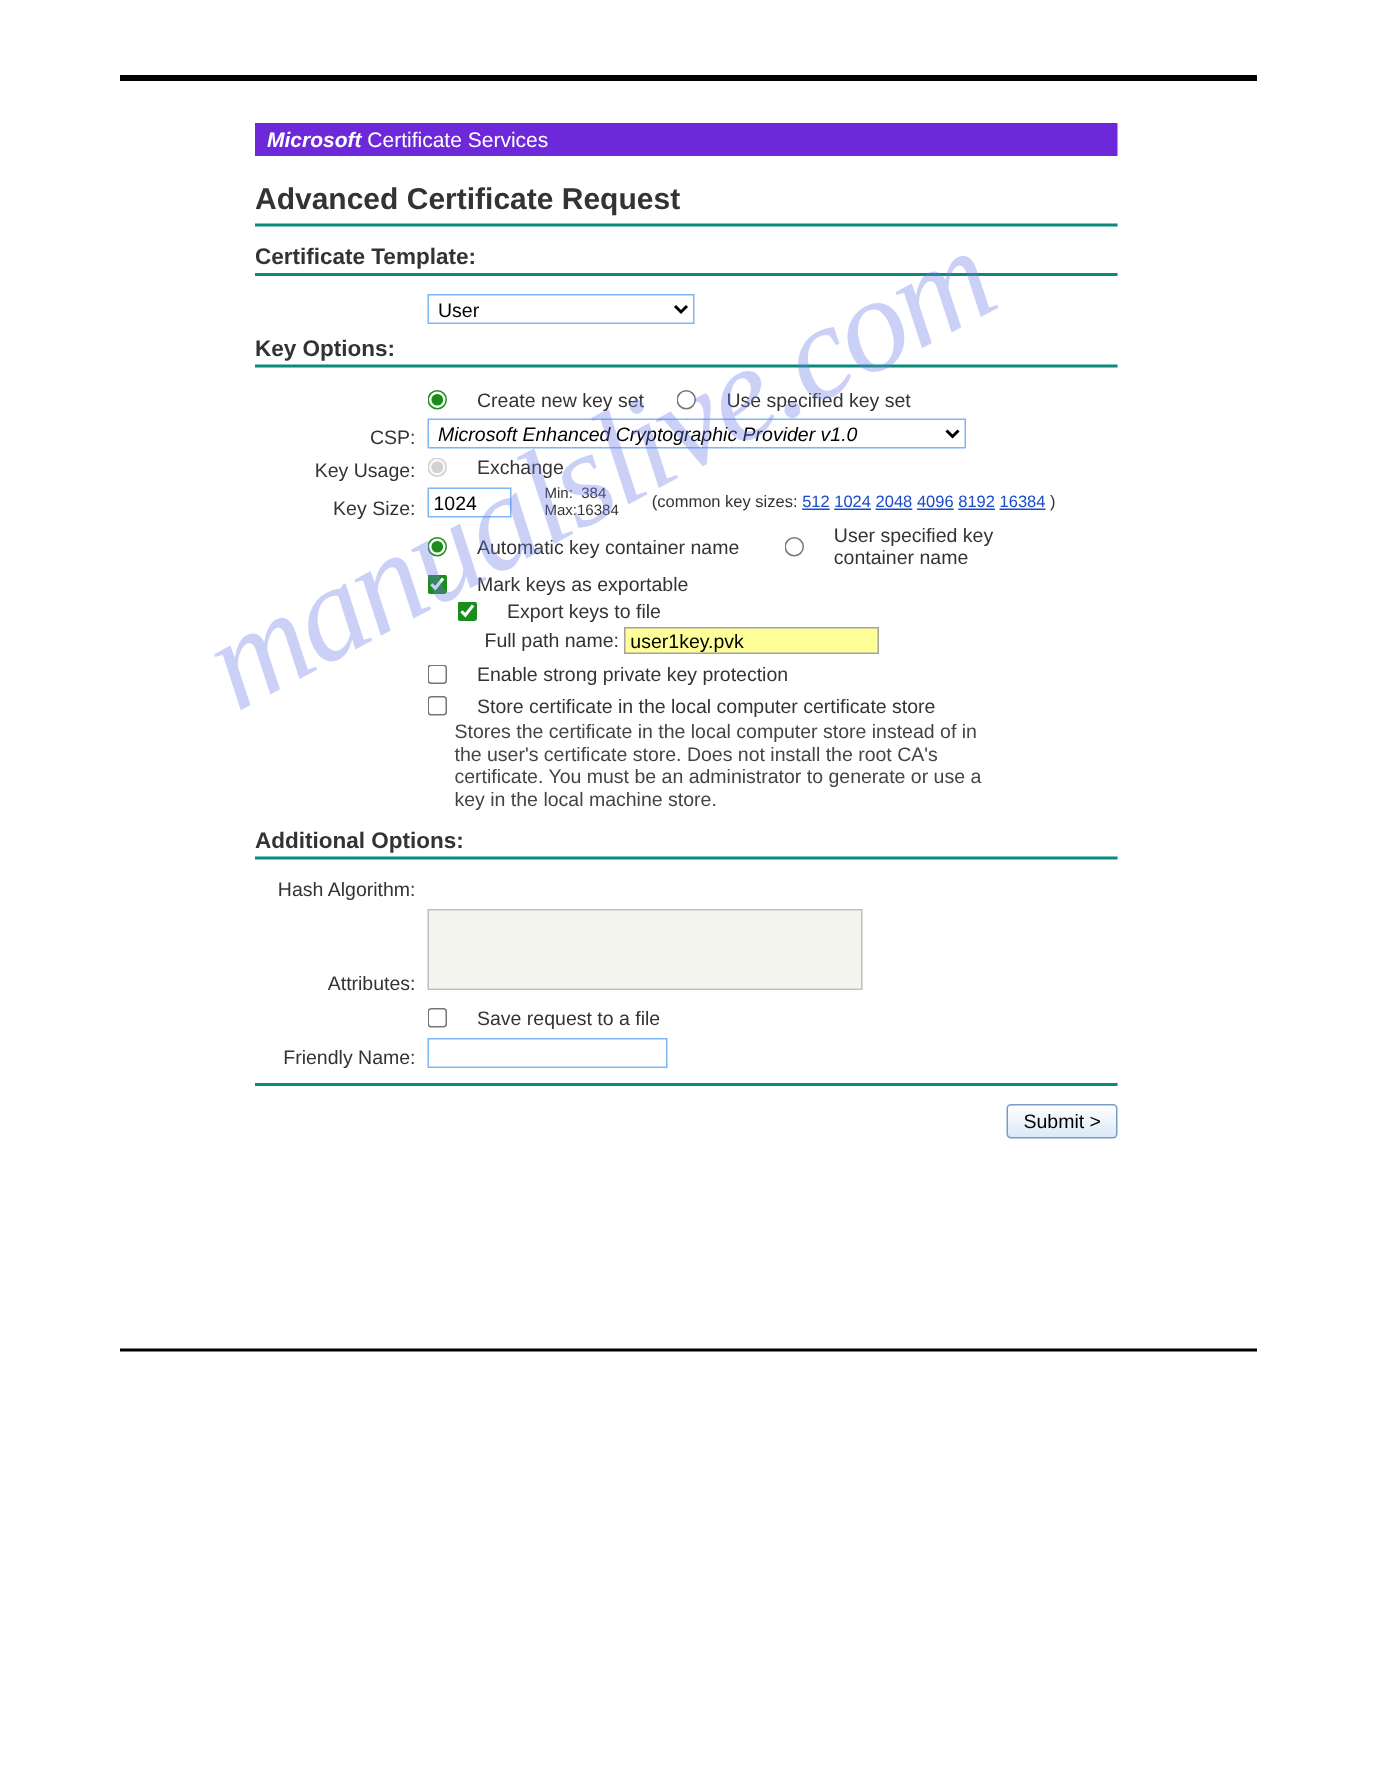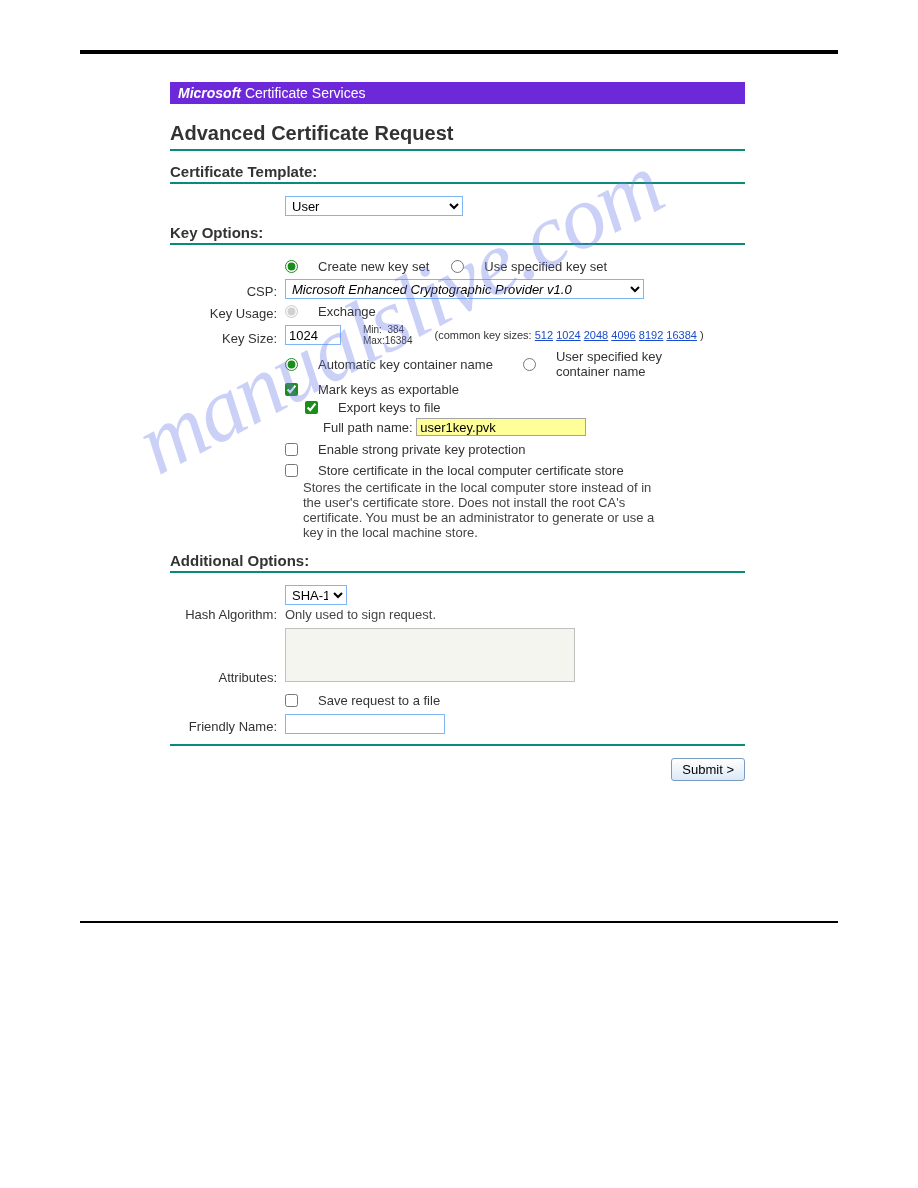--- a/index.html
+++ b/index.html
@@ -174,24 +174,20 @@
         <div class="italic-note" style="margin-left:18px; max-width:360px;">Stores the certificate in the local computer store instead of in the user's certificate store. Does not install the root CA's certificate. You must be an administrator to generate or use a key in the local machine store.</div>
       </div>
     </div>
 
     <div class="section-title" style="margin-top:12px;">Additional Options:</div>
     <hr class="teal-hr">
 
 
     <div class="form-row">
       <div class="label-col">Hash Algorithm:</div>
-      <div class="ctrl-col">
-        <select class="hash"><option>SHA-1</option></select>
-        <div class="italic-note">Only used to sign request.</div>
-      </div>
     </div>
 
     <div class="form-row" style="margin-top:6px;">
       <div class="label-col" style="padding-top:16px;">Attributes:</div>
       <div class="ctrl-col"><textarea class="attrs" style=""></textarea></div>
     </div>
 
     <div class="form-row" style="margin-top:8px;">
       <div class="label-col"></div>
       <div class="ctrl-col check-item">

